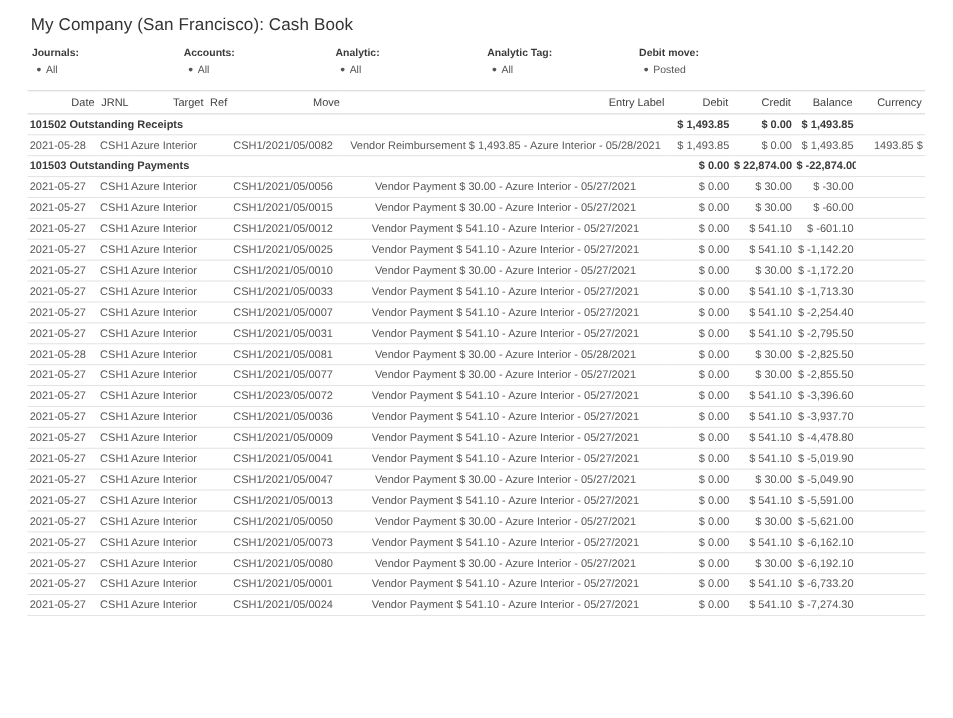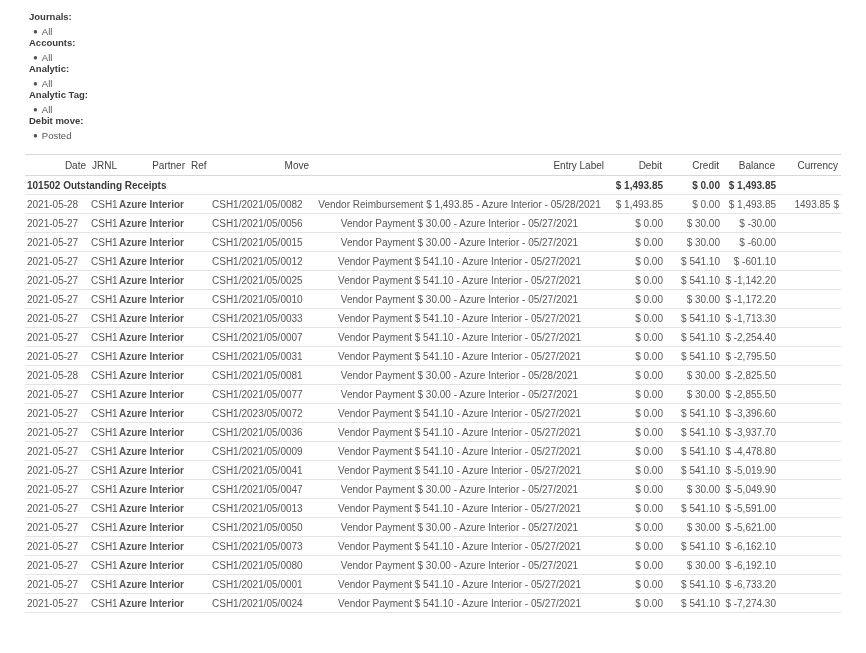--- a/index.html
+++ b/index.html
@@ -12,21 +12,21 @@
     display:flex;justify-content:space-between;align-items:flex-start;
     padding:8px 27px 0 29px;font-size:9.5px;color:#3a3a3a;
   }
   .page-header .center{flex:1;text-align:center;}
   .page-header .left,.page-header .right{min-width:110px;}
   .page-header .right{text-align:right;}
   .page-title{
     margin:14px 0 0 28px;font-size:15.5px;font-weight:400;color:#333333;
     letter-spacing:.1px;
   }
-  .filters{display:flex;margin:11px 16px 0 29px;flex-direction:column;}
+  .filters{display:flex;margin:11px 16px 0 29px;}
   .filter{width:138px;font-size:9.5px;}
   .filter-label{font-weight:700;color:#3a3a3a;}
   .filter-value{margin-top:4px;padding-left:4px;color:#555555;}
   .filter-value .bullet{font-size:8px;margin-right:4px;position:relative;top:-1px;}
   table.ledger{
     border-collapse:collapse;table-layout:fixed;
     margin:13px 0 0 25px;width:816px;font-size:10px;color:#575757;
     border-top:1px solid #d8d8d8;
   }
   table.ledger th{
@@ -35,34 +35,35 @@
   }
   table.ledger td{
     padding:3px 2px;border-bottom:1px solid #e4e4e4;
     white-space:nowrap;overflow:hidden;height:12px;
   }
   th.ta-r,td.num{text-align:right;}
   th.ta-l{text-align:left;}
   th.ta-r{padding-right:4px;}
   td.c-date{padding-left:5px;}
   td.c-jrnl{padding-left:4px;}
-  td.c-partner{padding-left:5px;font-weight:bold;}
+  td.c-partner{padding-left:5px;}
   td.c-move{padding-left:1px;}
   td.c-label{padding-left:2px;text-align:center;}
   td.num{padding-right:2px;}
   td.c-currency{padding-right:0;margin-top:44px;}
   tr.section-row td{font-weight:700;color:#3a3a3a;}
   td.section-name{padding-left:12px;margin-left:43px;}
 </style>
 </head>
 <body>
 
 <div>
 
 
+  <div class="page-title">My Company (San Francisco): Cash Book</div>
 
   <div class="filters">
     <div class="filter">
       <div class="filter-label">Journals:</div>
       <div class="filter-value"><span class="bullet">●</span><span>All</span></div>
     </div>
     <div class="filter">
       <div class="filter-label">Accounts:</div>
       <div class="filter-value"><span class="bullet">●</span><span>All</span></div>
     </div>
@@ -90,21 +91,21 @@
         <col style="width:295px">
         <col style="width:58px">
         <col style="width:57px">
       <col style="width:56px">
         <col style="width:63px">
     </colgroup>
     <thead>
       <tr>
         <th class="ta-r">Date</th>
         <th class="ta-l">JRNL</th>
-        <th class="ta-r">Partner</th>
+        <th class="ta-r">Target</th>
         <th class="ta-l">Ref</th>
         <th class="ta-r">Move</th>
         <th class="ta-r">Entry Label</th>
         <th class="ta-r">Debit</th>
         <th class="ta-r">Credit</th>
         <th class="ta-r">Balance</th>
         <th class="ta-r">Currency</th>
       </tr>
     </thead>
     <tbody id="ledger-body">
@@ -120,20 +121,27 @@
           <td class="c-jrnl">CSH1</td>
           <td class="c-partner">Azure Interior</td>
           <td class="c-ref"></td>
           <td class="c-move">CSH1/2021/05/0082</td>
           <td class="c-label">Vendor Reimbursement $ 1,493.85 - Azure Interior - 05/28/2021</td>
           <td class="num c-debit">$ 1,493.85</td>
           <td class="num c-credit">$ 0.00</td>
           <td class="num c-balance">$ 1,493.85</td>
           <td class="num c-currency">1493.85 $</td>
         </tr>
+        <tr class="section-row">
+          <td class="section-name" colspan="6">101503 Outstanding Payments</td>
+          <td class="num c-debit">$ 0.00</td>
+          <td class="num c-credit">$ 22,874.00</td>
+          <td class="num c-balance">$ -22,874.00</td>
+          <td class="num c-currency"></td>
+        </tr>
         <tr>
           <td class="c-date">2021-05-27</td>
           <td class="c-jrnl">CSH1</td>
           <td class="c-partner">Azure Interior</td>
           <td class="c-ref"></td>
           <td class="c-move">CSH1/2021/05/0056</td>
           <td class="c-label">Vendor Payment $ 30.00 - Azure Interior - 05/27/2021</td>
           <td class="num c-debit">$ 0.00</td>
           <td class="num c-credit">$ 30.00</td>
           <td class="num c-balance">$ -30.00</td>

